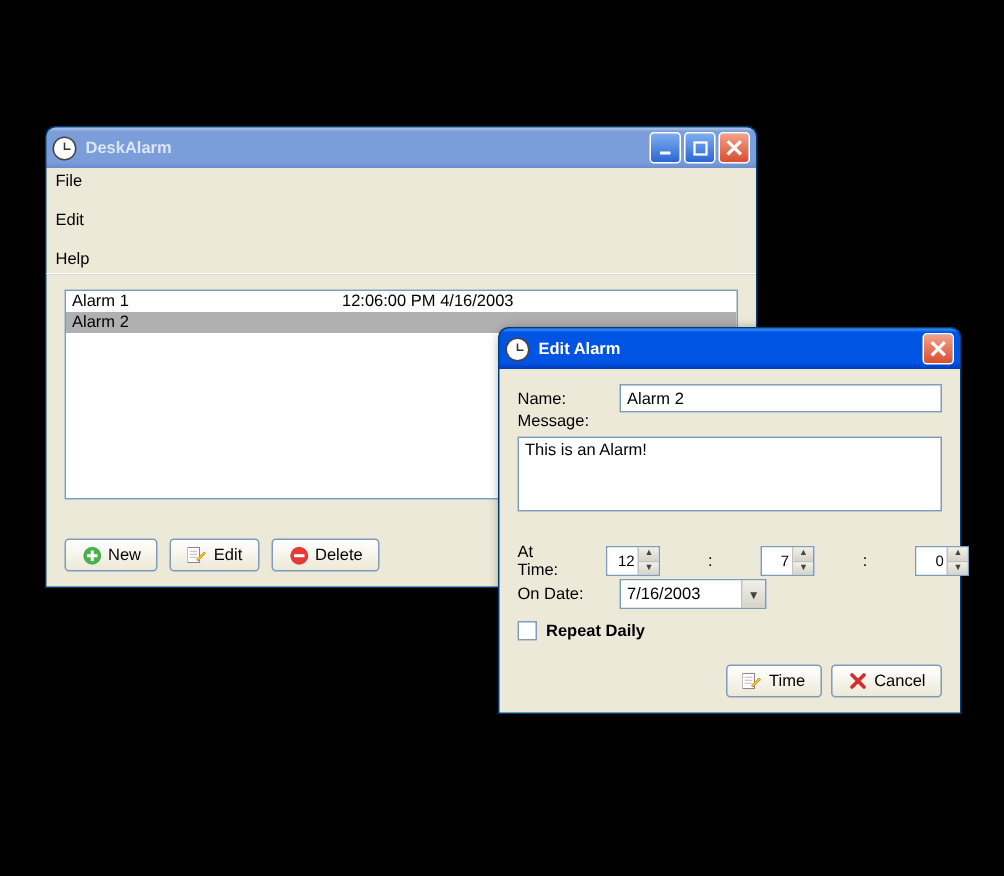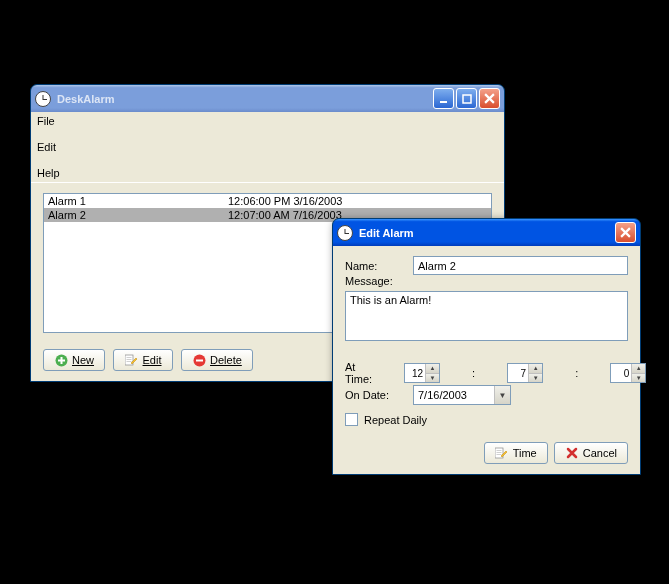--- a/index.html
+++ b/index.html
@@ -91,21 +91,21 @@
 }
 .listrow {
   display: flex;
   padding: 1px 4px;
   font-size: 11px;
 }
 .listrow.selected { background: #b0b0b0; }
 .col1 { flex: 0 0 180px; }
 .col2 { flex: 1; }
 
-.btnrow { display: flex; gap: 8px; margin-top: 16px; text-decoration: underline; }
+.btnrow { display: flex; gap: 8px; margin-top: 26px; }
 .btn {
   background: linear-gradient(to bottom, #fff, #ece9d8);
   border: 1px solid #7f9db9;
   border-radius: 3px;
   padding: 3px 10px;
   display: flex; align-items: center; gap: 4px;
   cursor: pointer;
   min-width: 60px;
   justify-content: center;
   font-size: 11px;
@@ -168,21 +168,21 @@
 .combo input { border:none; padding: 0 4px; width: 80px; font-size:11px;}
 .combo .drop {
   width: 16px;
   background: linear-gradient(#f0f0ea,#d6d4c8);
   border-left:1px solid #c0c0c0;
   display:flex;align-items:center;justify-content:center;
   cursor:pointer;
   font-size:8px;
   color:#444;
 }
-.checkbox-row { display:flex; align-items:center; gap:6px; margin: 8px 0 16px 0;}
+.checkbox-row { display:flex; align-items:center; gap:6px; margin: 8px 0 16px 0; font-weight: bold;}
 .checkbox {
   width:13px;height:13px;border:1px solid #7f9db9;background:#fff;cursor:pointer;
 }
 .dialog-btns { display:flex; justify-content:flex-end; gap:6px; }
 
 
 #main-window { left: 30px; top: 84px; width: 475px; }
 #edit-window { left: 332px; top: 218px; width: 309px; }
 </style>
 </head>
@@ -212,25 +212,24 @@
   </div>
   <div class="menubar">
     <span>File</span>
     <span>Edit</span>
     <span>Help</span>
   </div>
   <div class="client">
     <div class="listbox">
       <div class="listrow">
         <span class="col1">Alarm 1</span>
-        <span class="col2">12:06:00 PM 3/16/2003</span>
+        <span class="col2">12:06:00 PM 4/16/2003</span>
       </div>
       <div class="listrow selected">
         <span class="col1">Alarm 2</span>
-        <span class="col2">12:07:00 AM 7/16/2003</span>
       </div>
     </div>
     <div class="btnrow">
       <button class="btn">
         <span class="btn-icon">
             <svg width="13" height="13" viewBox="0 0 13 13">
               <circle cx="6.5" cy="6.5" r="6" fill="#4caf50"></circle>
               <path d="M6.5 3 L6.5 10 M3 6.5 L10 6.5" stroke="#fff" stroke-width="2"></path>
             </svg>
           </span>

